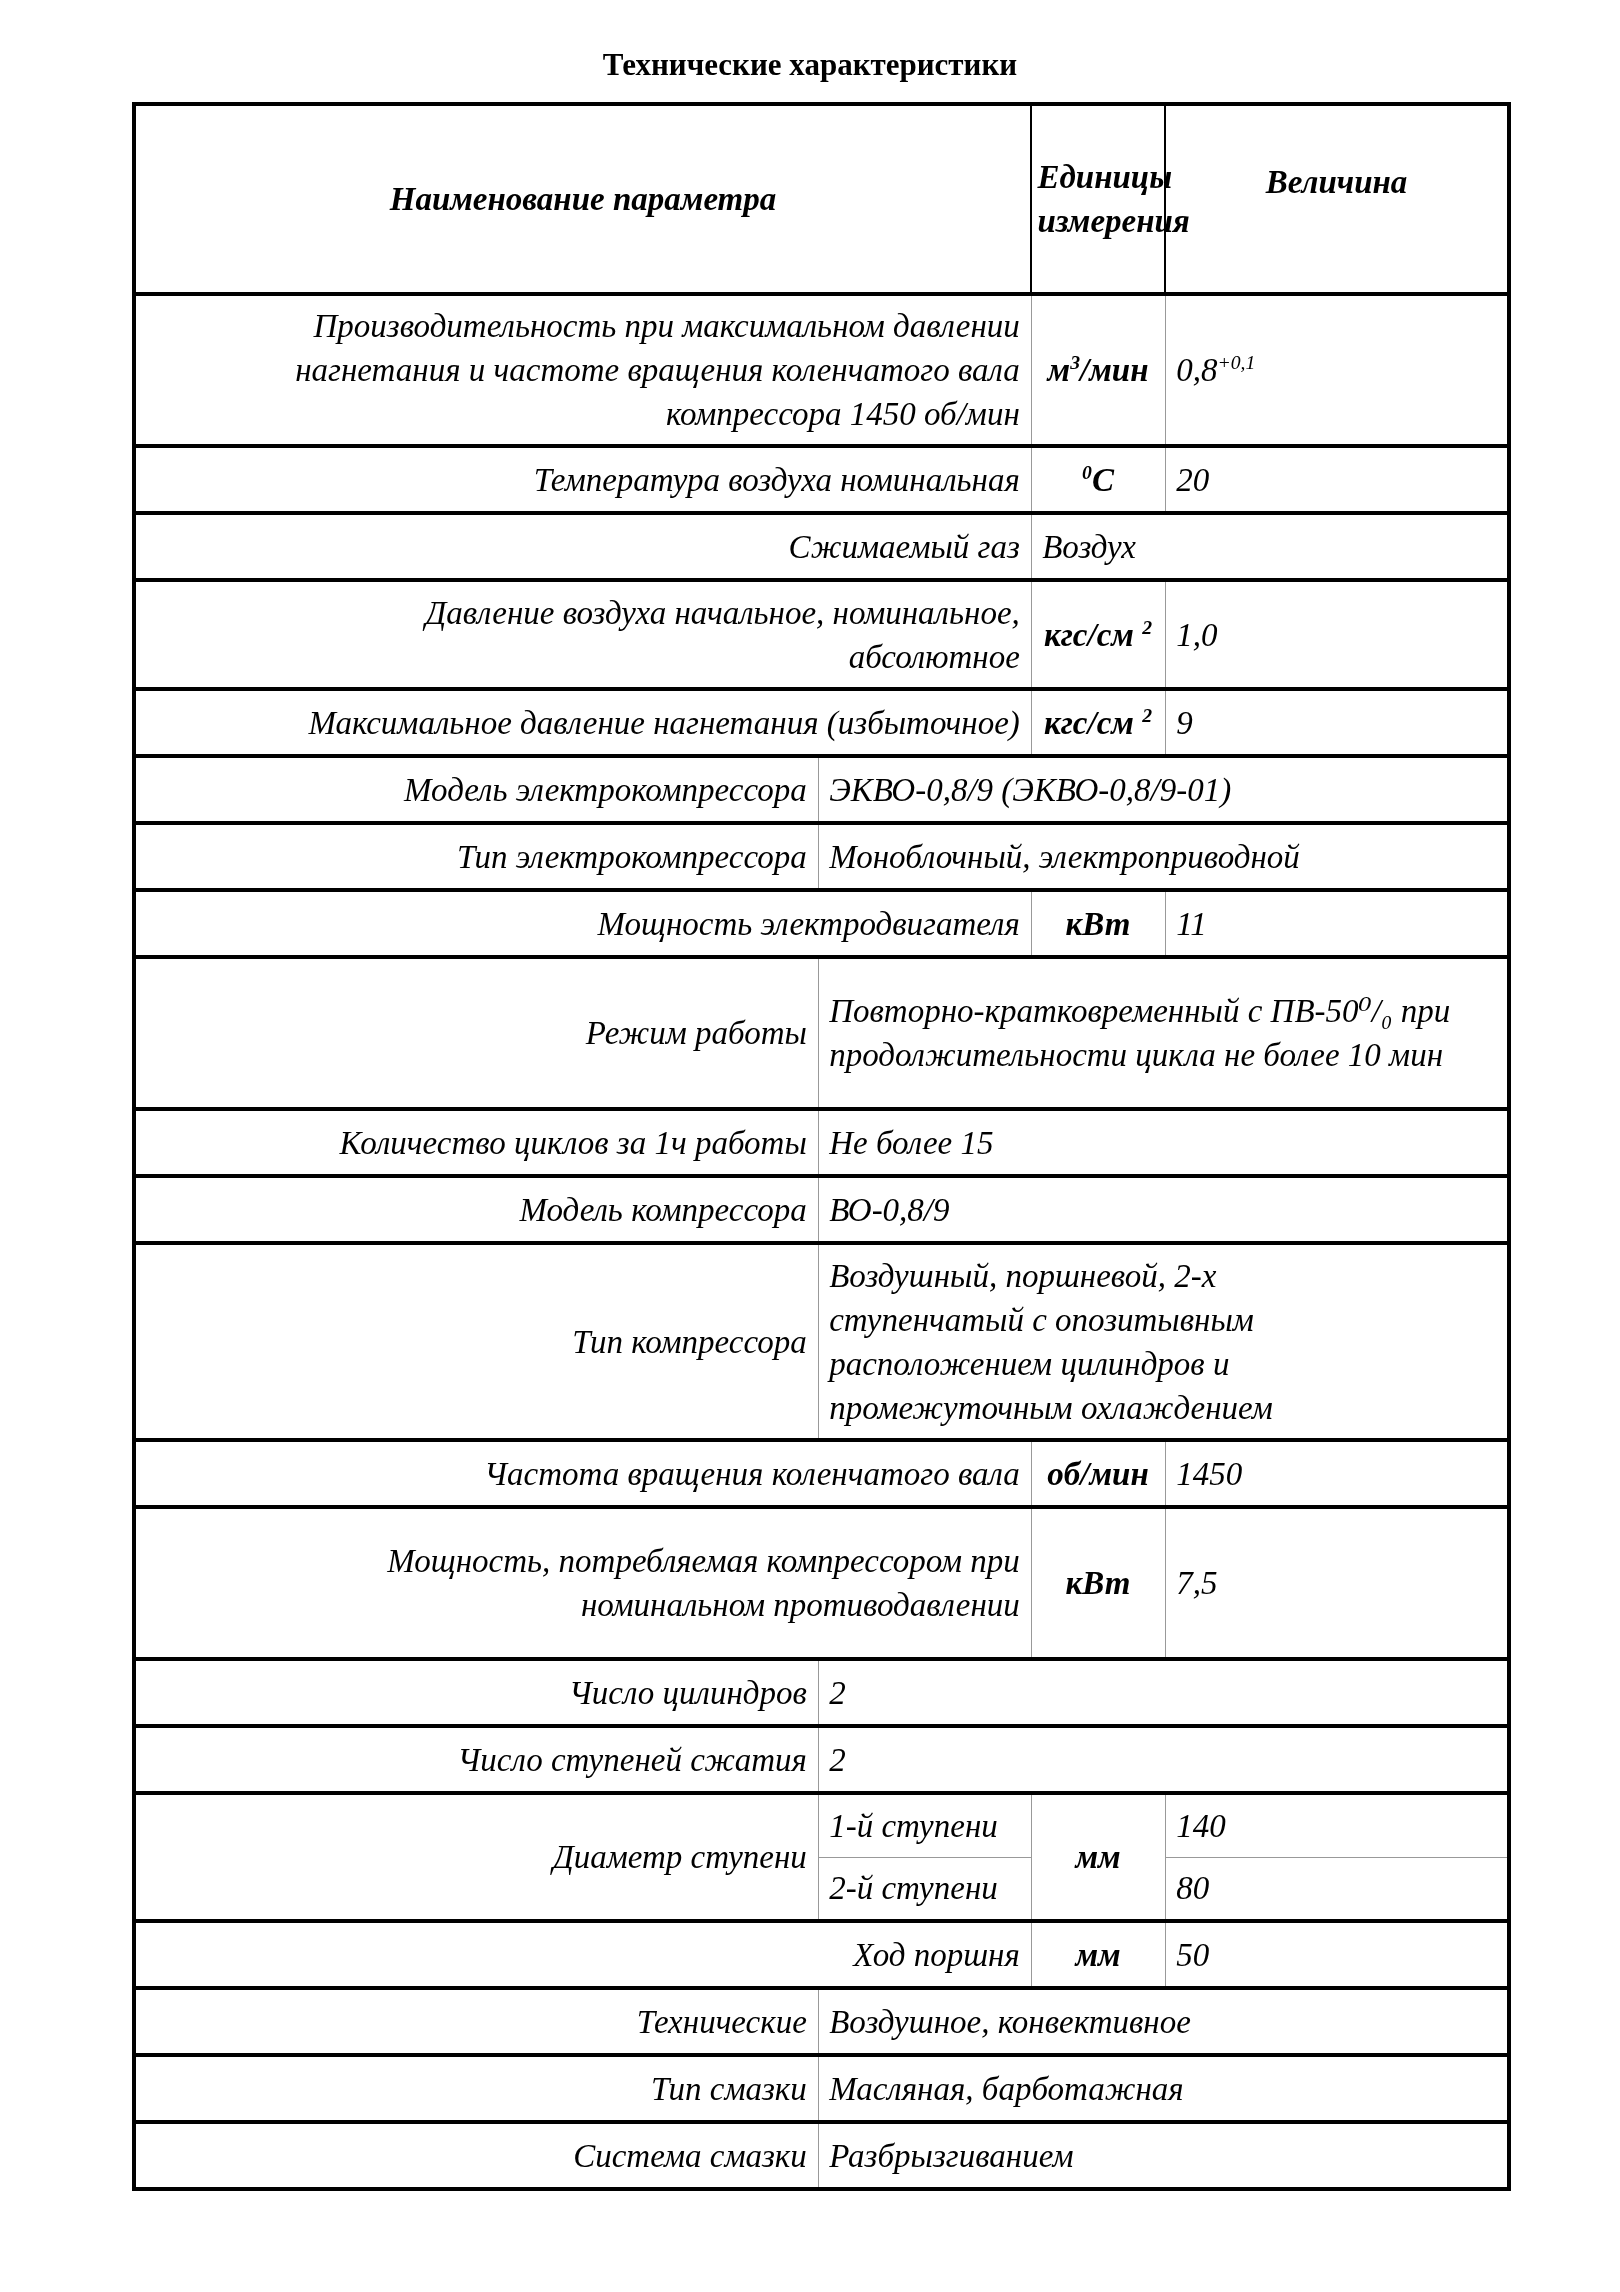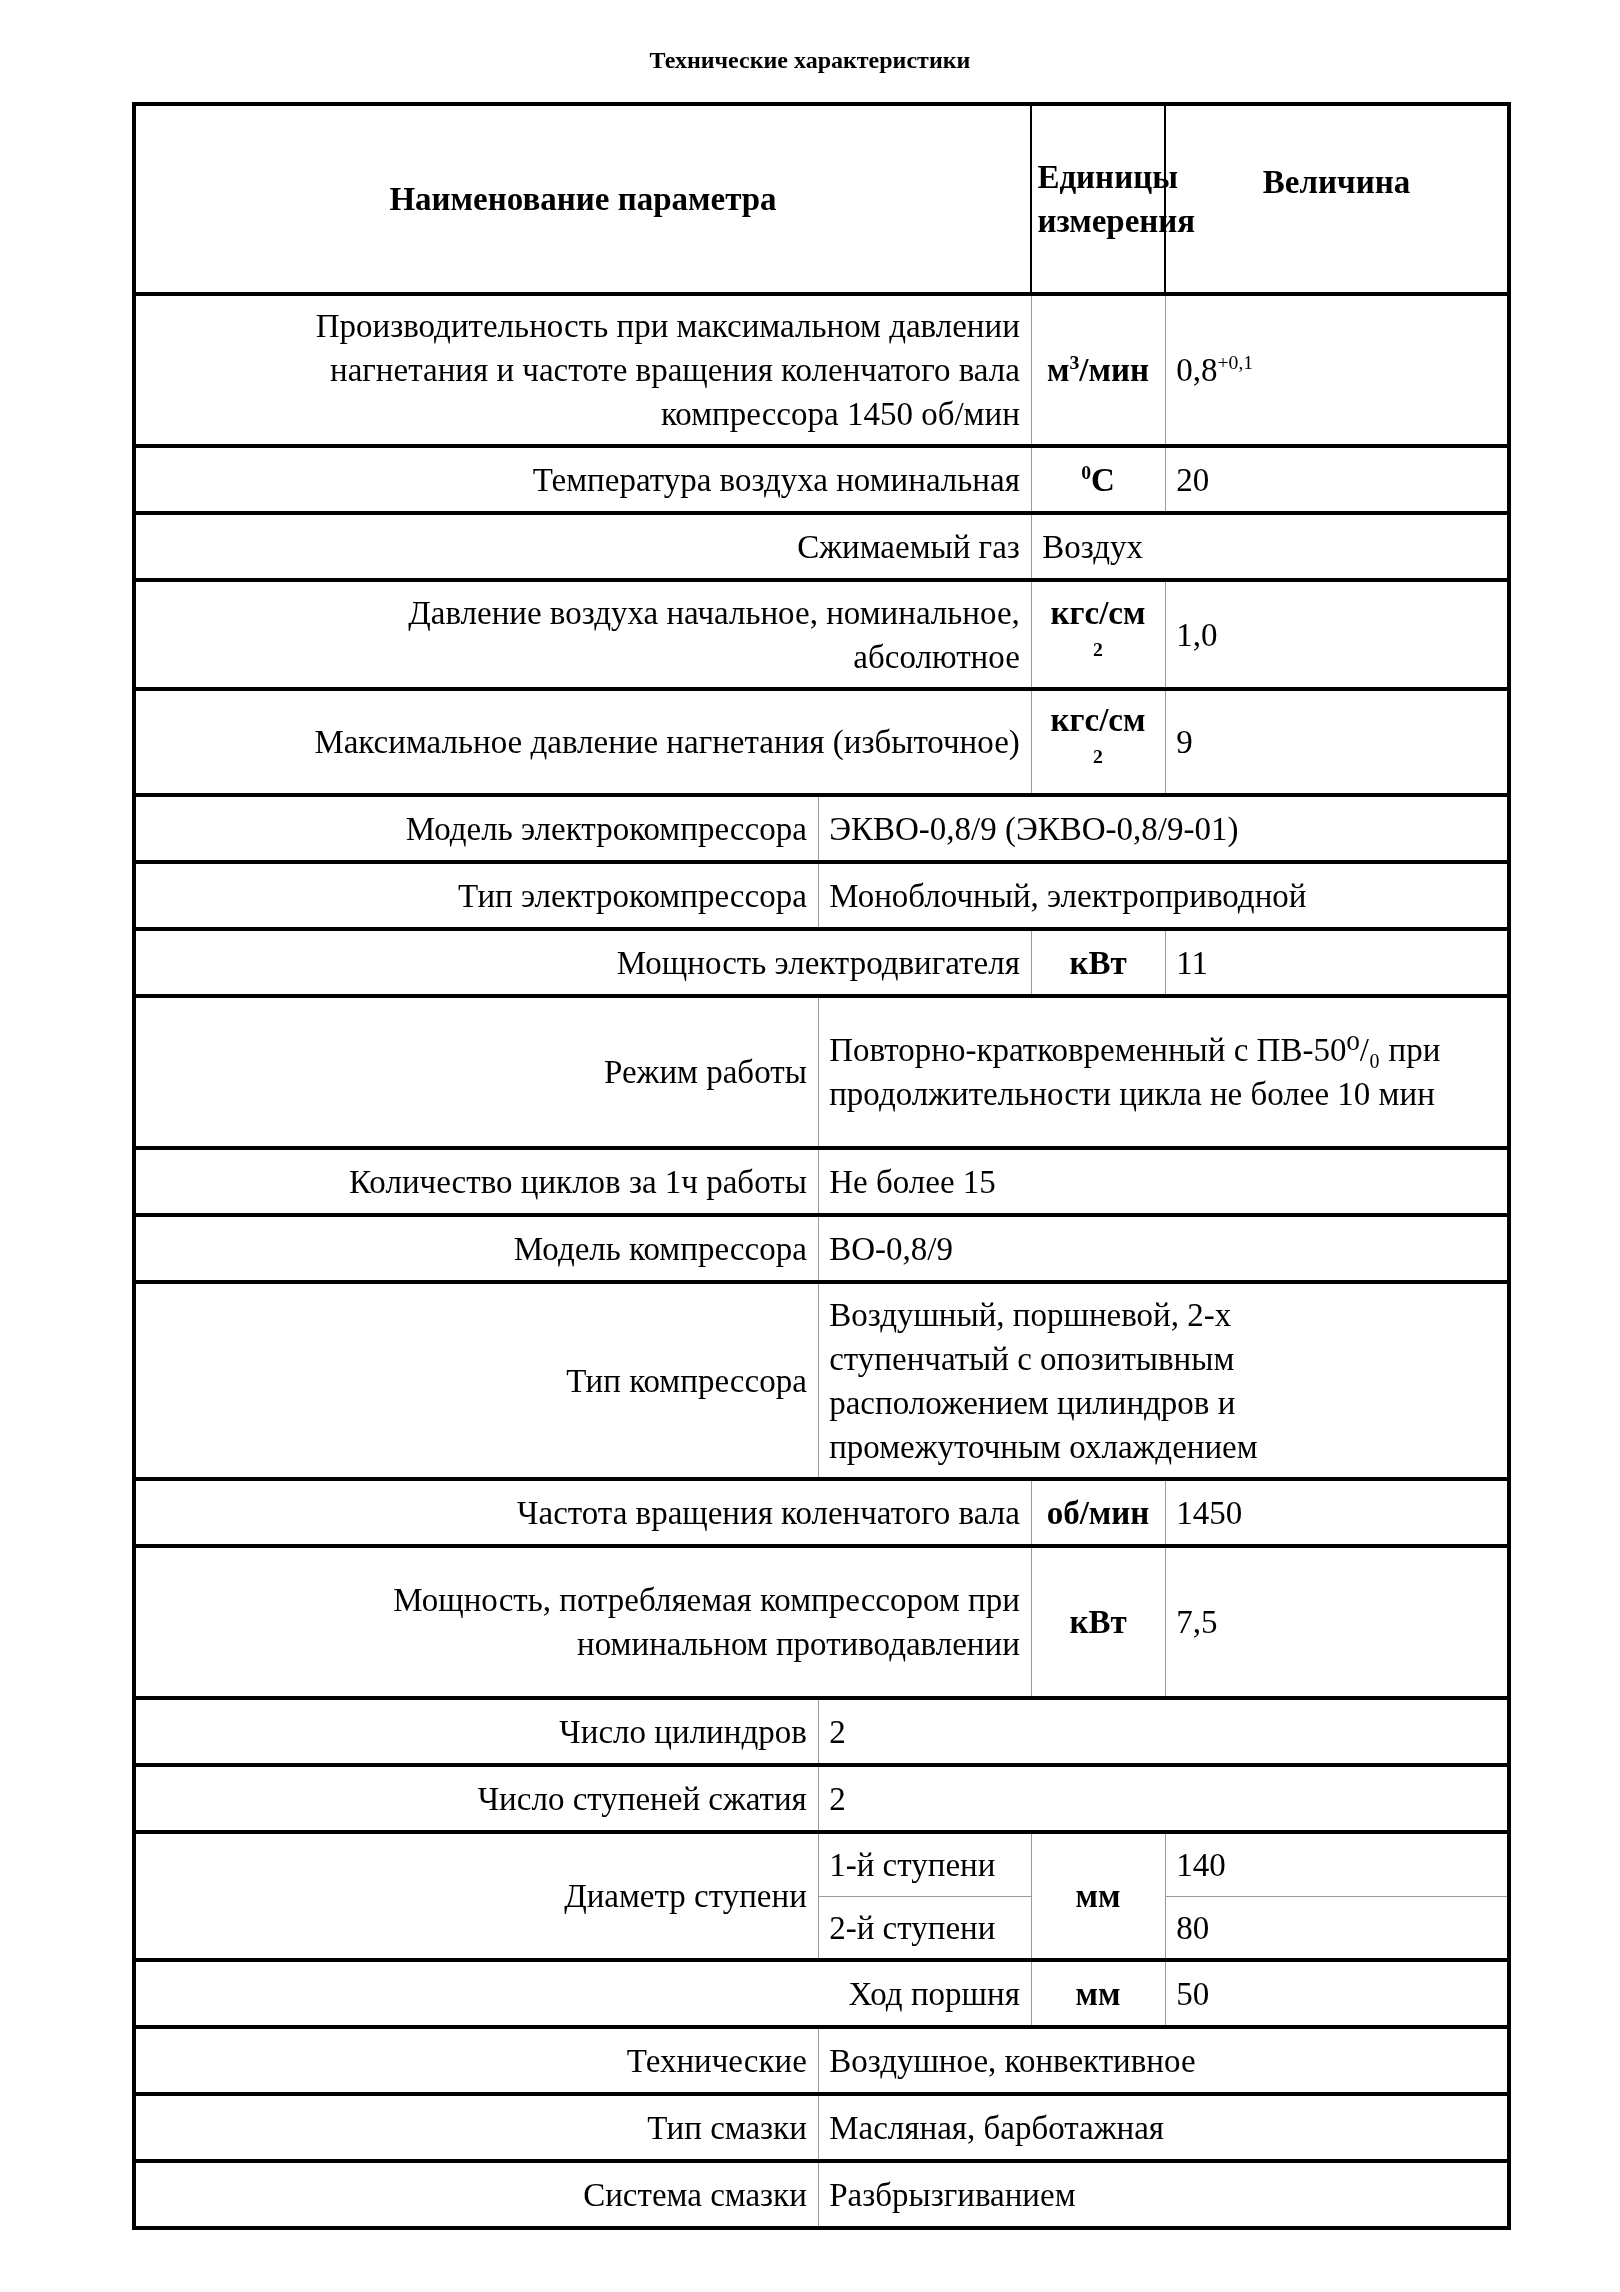--- a/index.html
+++ b/index.html
@@ -1,18 +1,18 @@
 <!DOCTYPE html>
 <html style="font-size:14.3px"><head>
 <meta charset="utf-8">
 <style>
   html,body{margin:0;padding:0;background:#fff;}
   body{width:1620px;height:2293px;position:relative;font-family:"Liberation Serif","DejaVu Serif",serif;color:#000;}
-  .title{position:absolute;top:47px;left:0;width:1620px;text-align:center;font-weight:bold;font-size:24px;}
-  table{position:absolute;left:132px;top:102px;width:1376px;border-collapse:collapse;table-layout:fixed;border:4.5px solid #000;}
+  .title{position:absolute;top:47px;left:0;width:1620px;text-align:center;font-weight:bold;font-size:31px;}
+  table{position:absolute;left:132px;top:102px;width:1376px;border-collapse:collapse;table-layout:fixed;border:4.5px solid #000;font-style:italic;}
   td{font-size:33px;line-height:44px;padding:7.2px 10.7px;vertical-align:middle;border-left:0.9px solid #999;border-right:0.9px solid #999;}
   tr{border-top:4.5px solid #000;}
   td.name{text-align:right;}
   td.unit{text-align:center;font-weight:bold;}
   td.val{text-align:left;}
   td.left{text-align:left;}
   th{font-size:33px;line-height:44px;font-weight:bold;border:2.7px solid #000;text-align:center;vertical-align:middle;}
   th.h-name{height:184px;}
   th.h-unit{vertical-align:middle;}
   th.h-val{vertical-align:top;padding-top:54px;}

